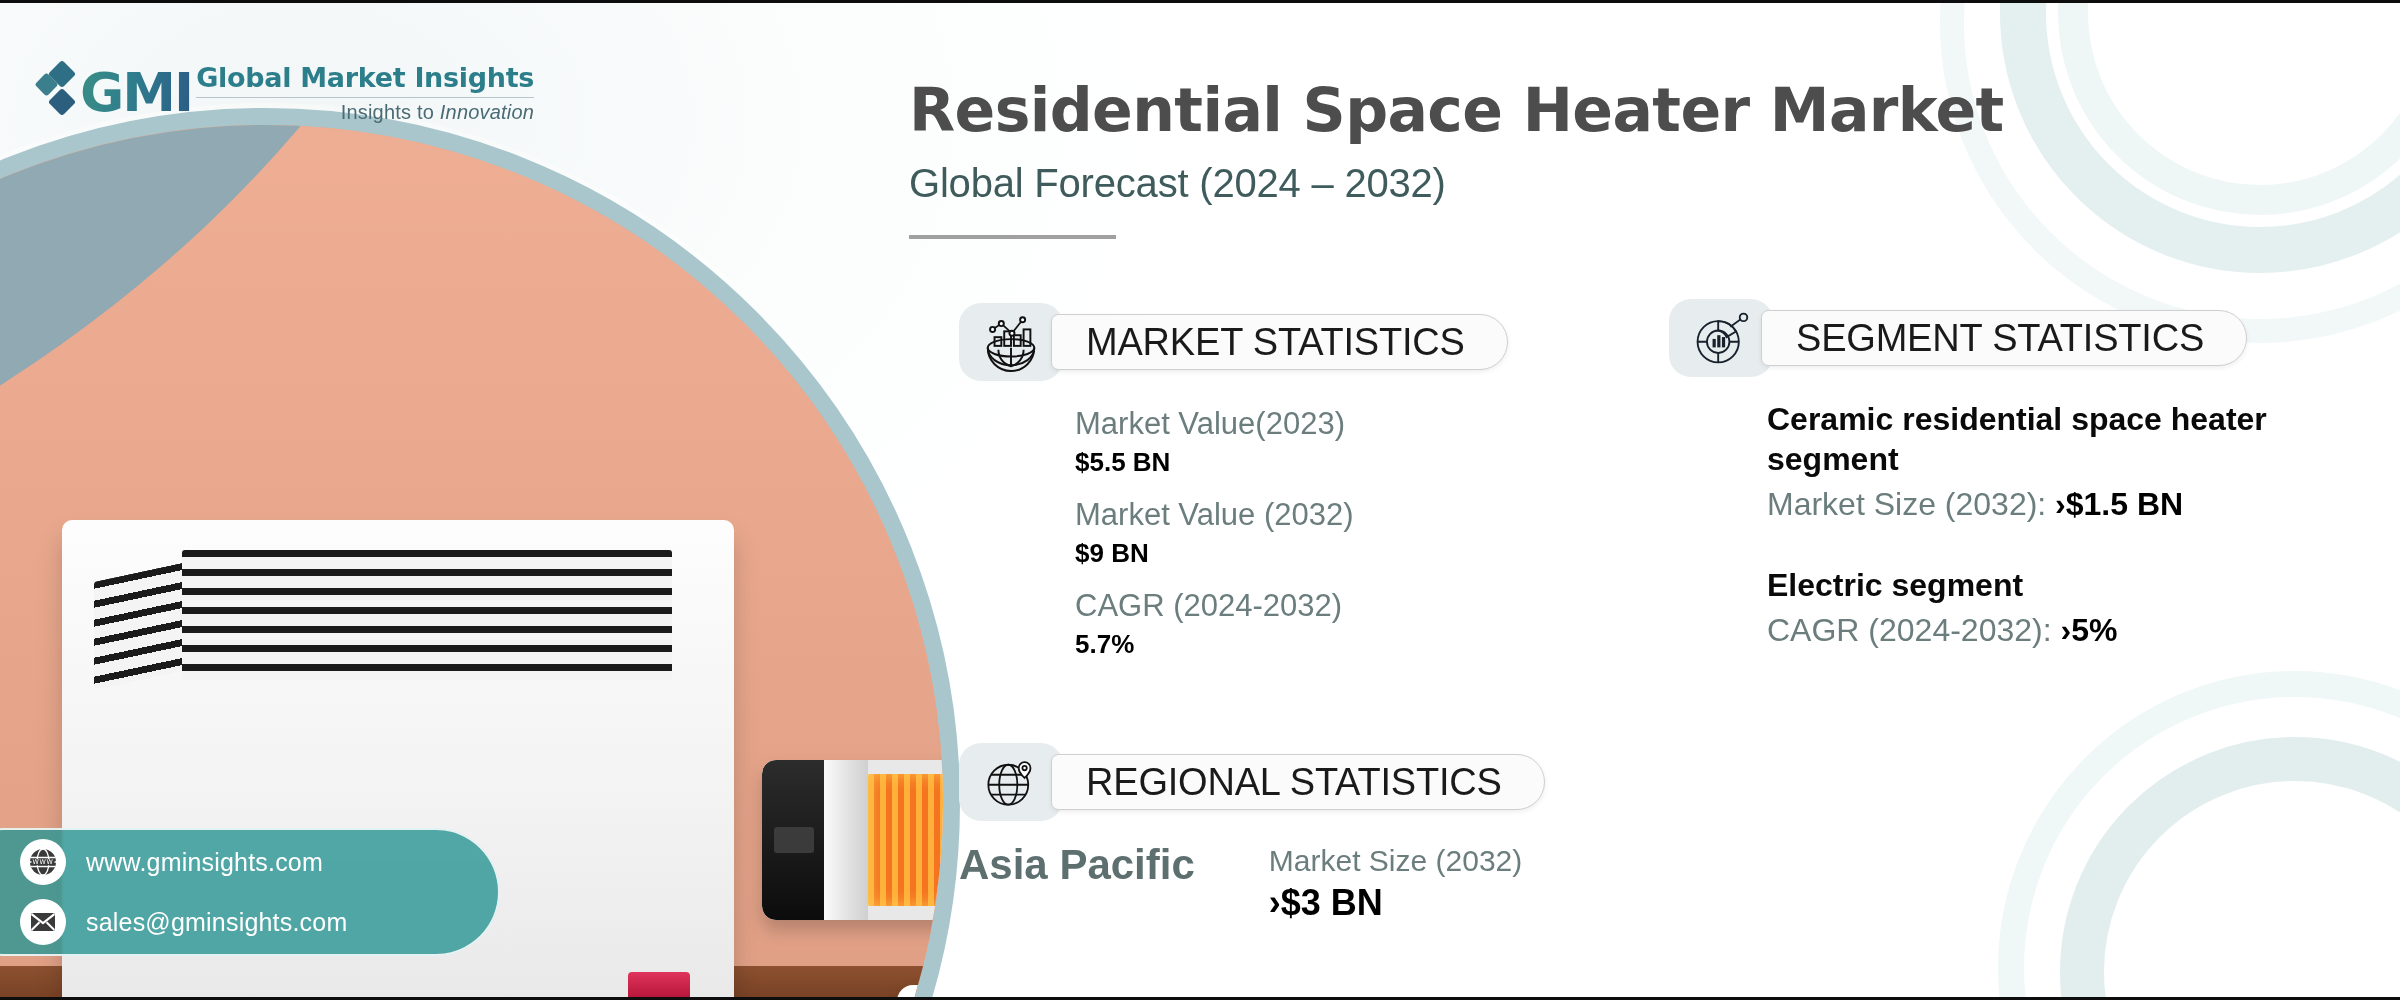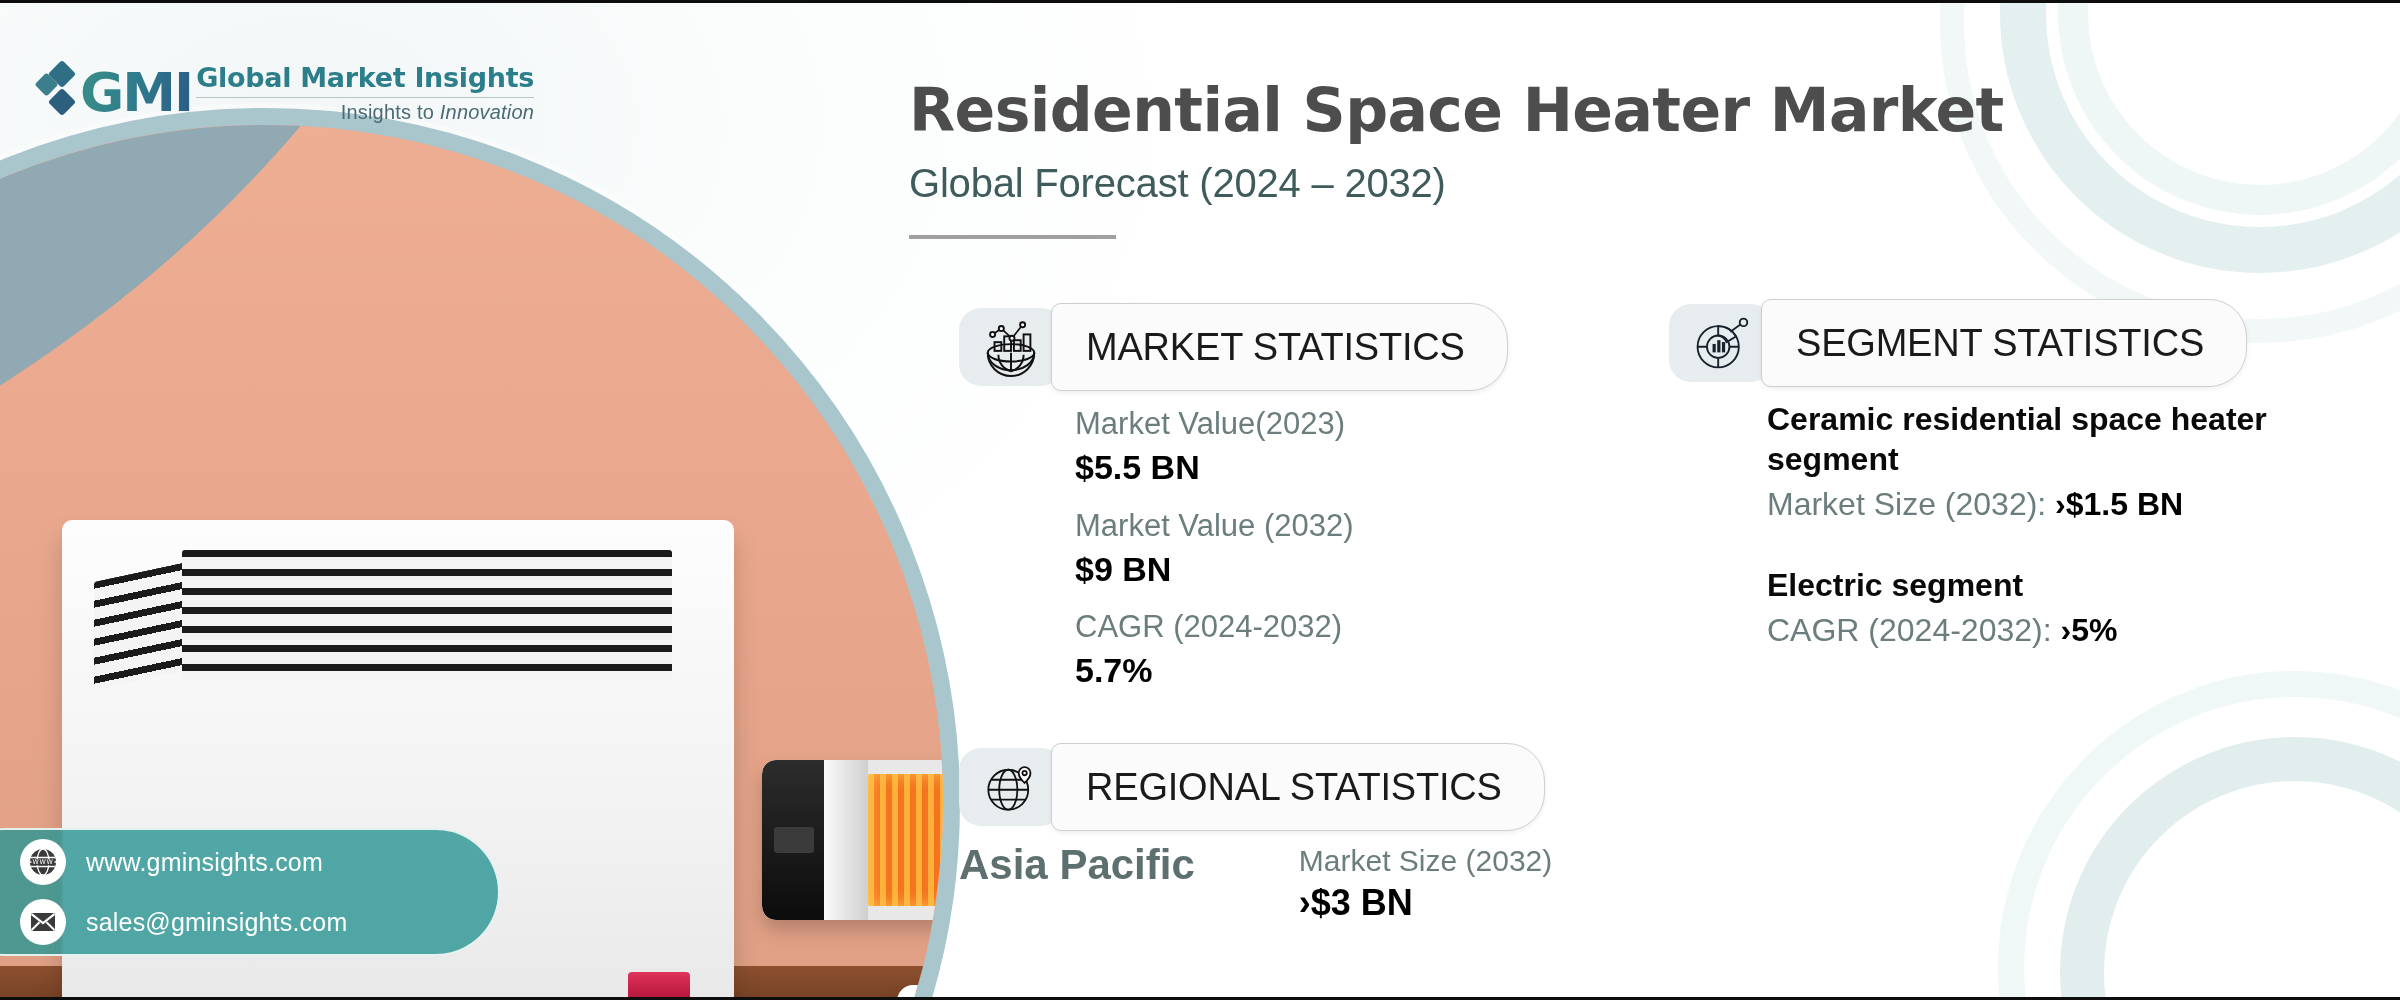--- a/index.html
+++ b/index.html
@@ -169,46 +169,46 @@
   
   .sec-head { position:absolute; display:flex; align-items:center; }
   .sec-ico-bg {
     width:104px; height:78px; border-radius:22px;
     background:#e7ecee;
     display:flex; align-items:center; justify-content:center;
     margin-right:-12px;
   }
   .sec-pill {
     position:relative;
-    height:88px; border-radius:10px 38px 38px 10px;
+    height:56px; border-radius:10px 38px 38px 10px;
     background:#fbfbfb; border:1px solid #cfcfcf;
     display:flex; align-items:center;
     padding:0 42px 0 34px;
     box-shadow:0 2px 5px rgba(0,0,0,.07);
   }
   .sec-pill span { font-size:38px; color:#1a1a1a; letter-spacing:-.2px; white-space:nowrap; }
 
   .ms-head { left:54px; top:300px; }
   .ss-head { left:764px; top:296px; }
   .rs-head { left:54px; top:740px;text-align:center; }
 
   
   .ms-body { position:absolute; left:170px; top:400px; }
   .stat-label { font-size:31px; color:#6b7d7d; line-height:1.35; }
-  .stat-value { font-size:34px; font-weight:bold; color:#000000; line-height:1.35; margin-bottom:14px; }
+  .stat-value { font-size:26px; font-weight:bold; color:#000000; line-height:1.35; margin-bottom:14px; }
 
   
   .ss-body { position:absolute; left:862px; top:396px; width:640px; }
   .seg-title { font-size:32px; font-weight:bold; color:#0a0a0a; line-height:1.26; }
   .seg-line { font-size:32px; color:#6b7d7d; margin-top:4px; line-height:1.3; }
   .seg-line b { color:#000000; font-weight:bold; }
   .seg-gap { height:40px; }
 
   
-  .rs-body { position:absolute; left:54px; top:838px; display:flex; align-items:flex-start; gap:104px; }
+  .rs-body { position:absolute; left:54px; top:838px; display:flex; align-items:flex-start; gap:74px; }
   .region-name { font-size:42px; font-weight:bold; color:#5d6f6f; line-height:1.12; }
   .region-label { font-size:30px; color:#6b7d7d; line-height:1.3; }
   .region-value { font-size:36px; font-weight:bold; color:#000000; line-height:1.25; }
 </style>
 </head>
 <body>
 
 <div class="canvas">
 
   <div class="ring ring-tr-3"></div>

